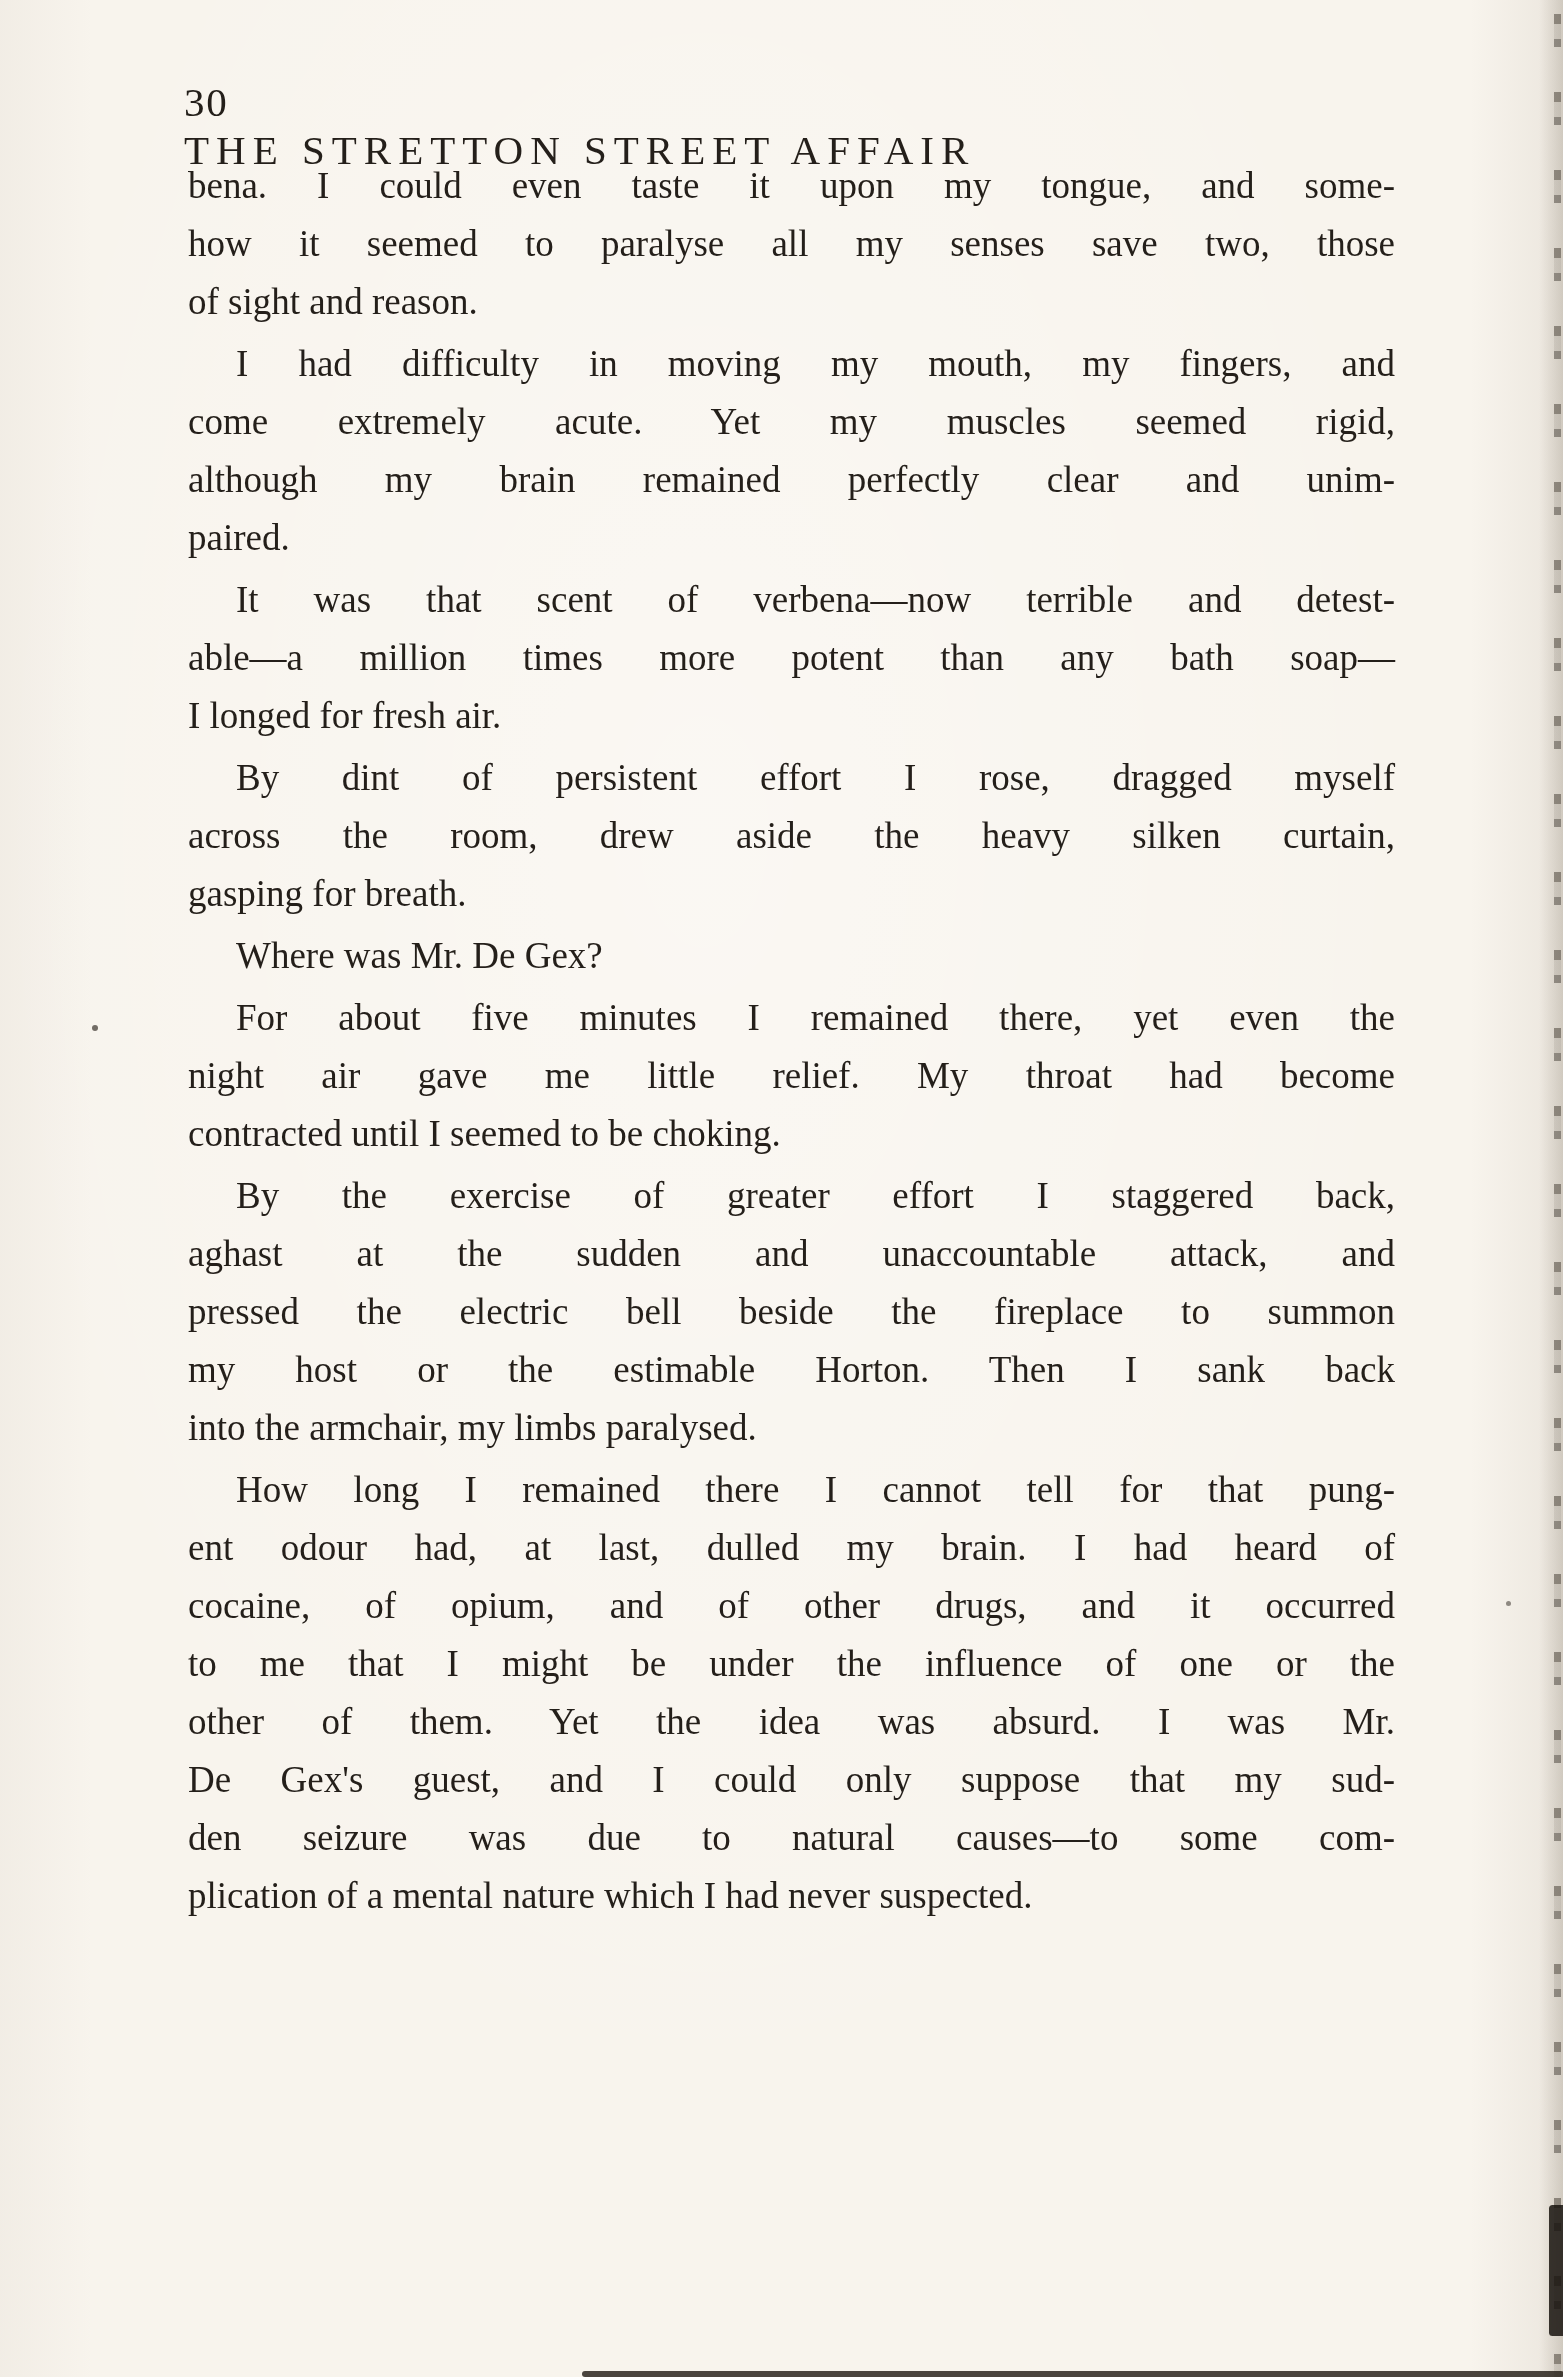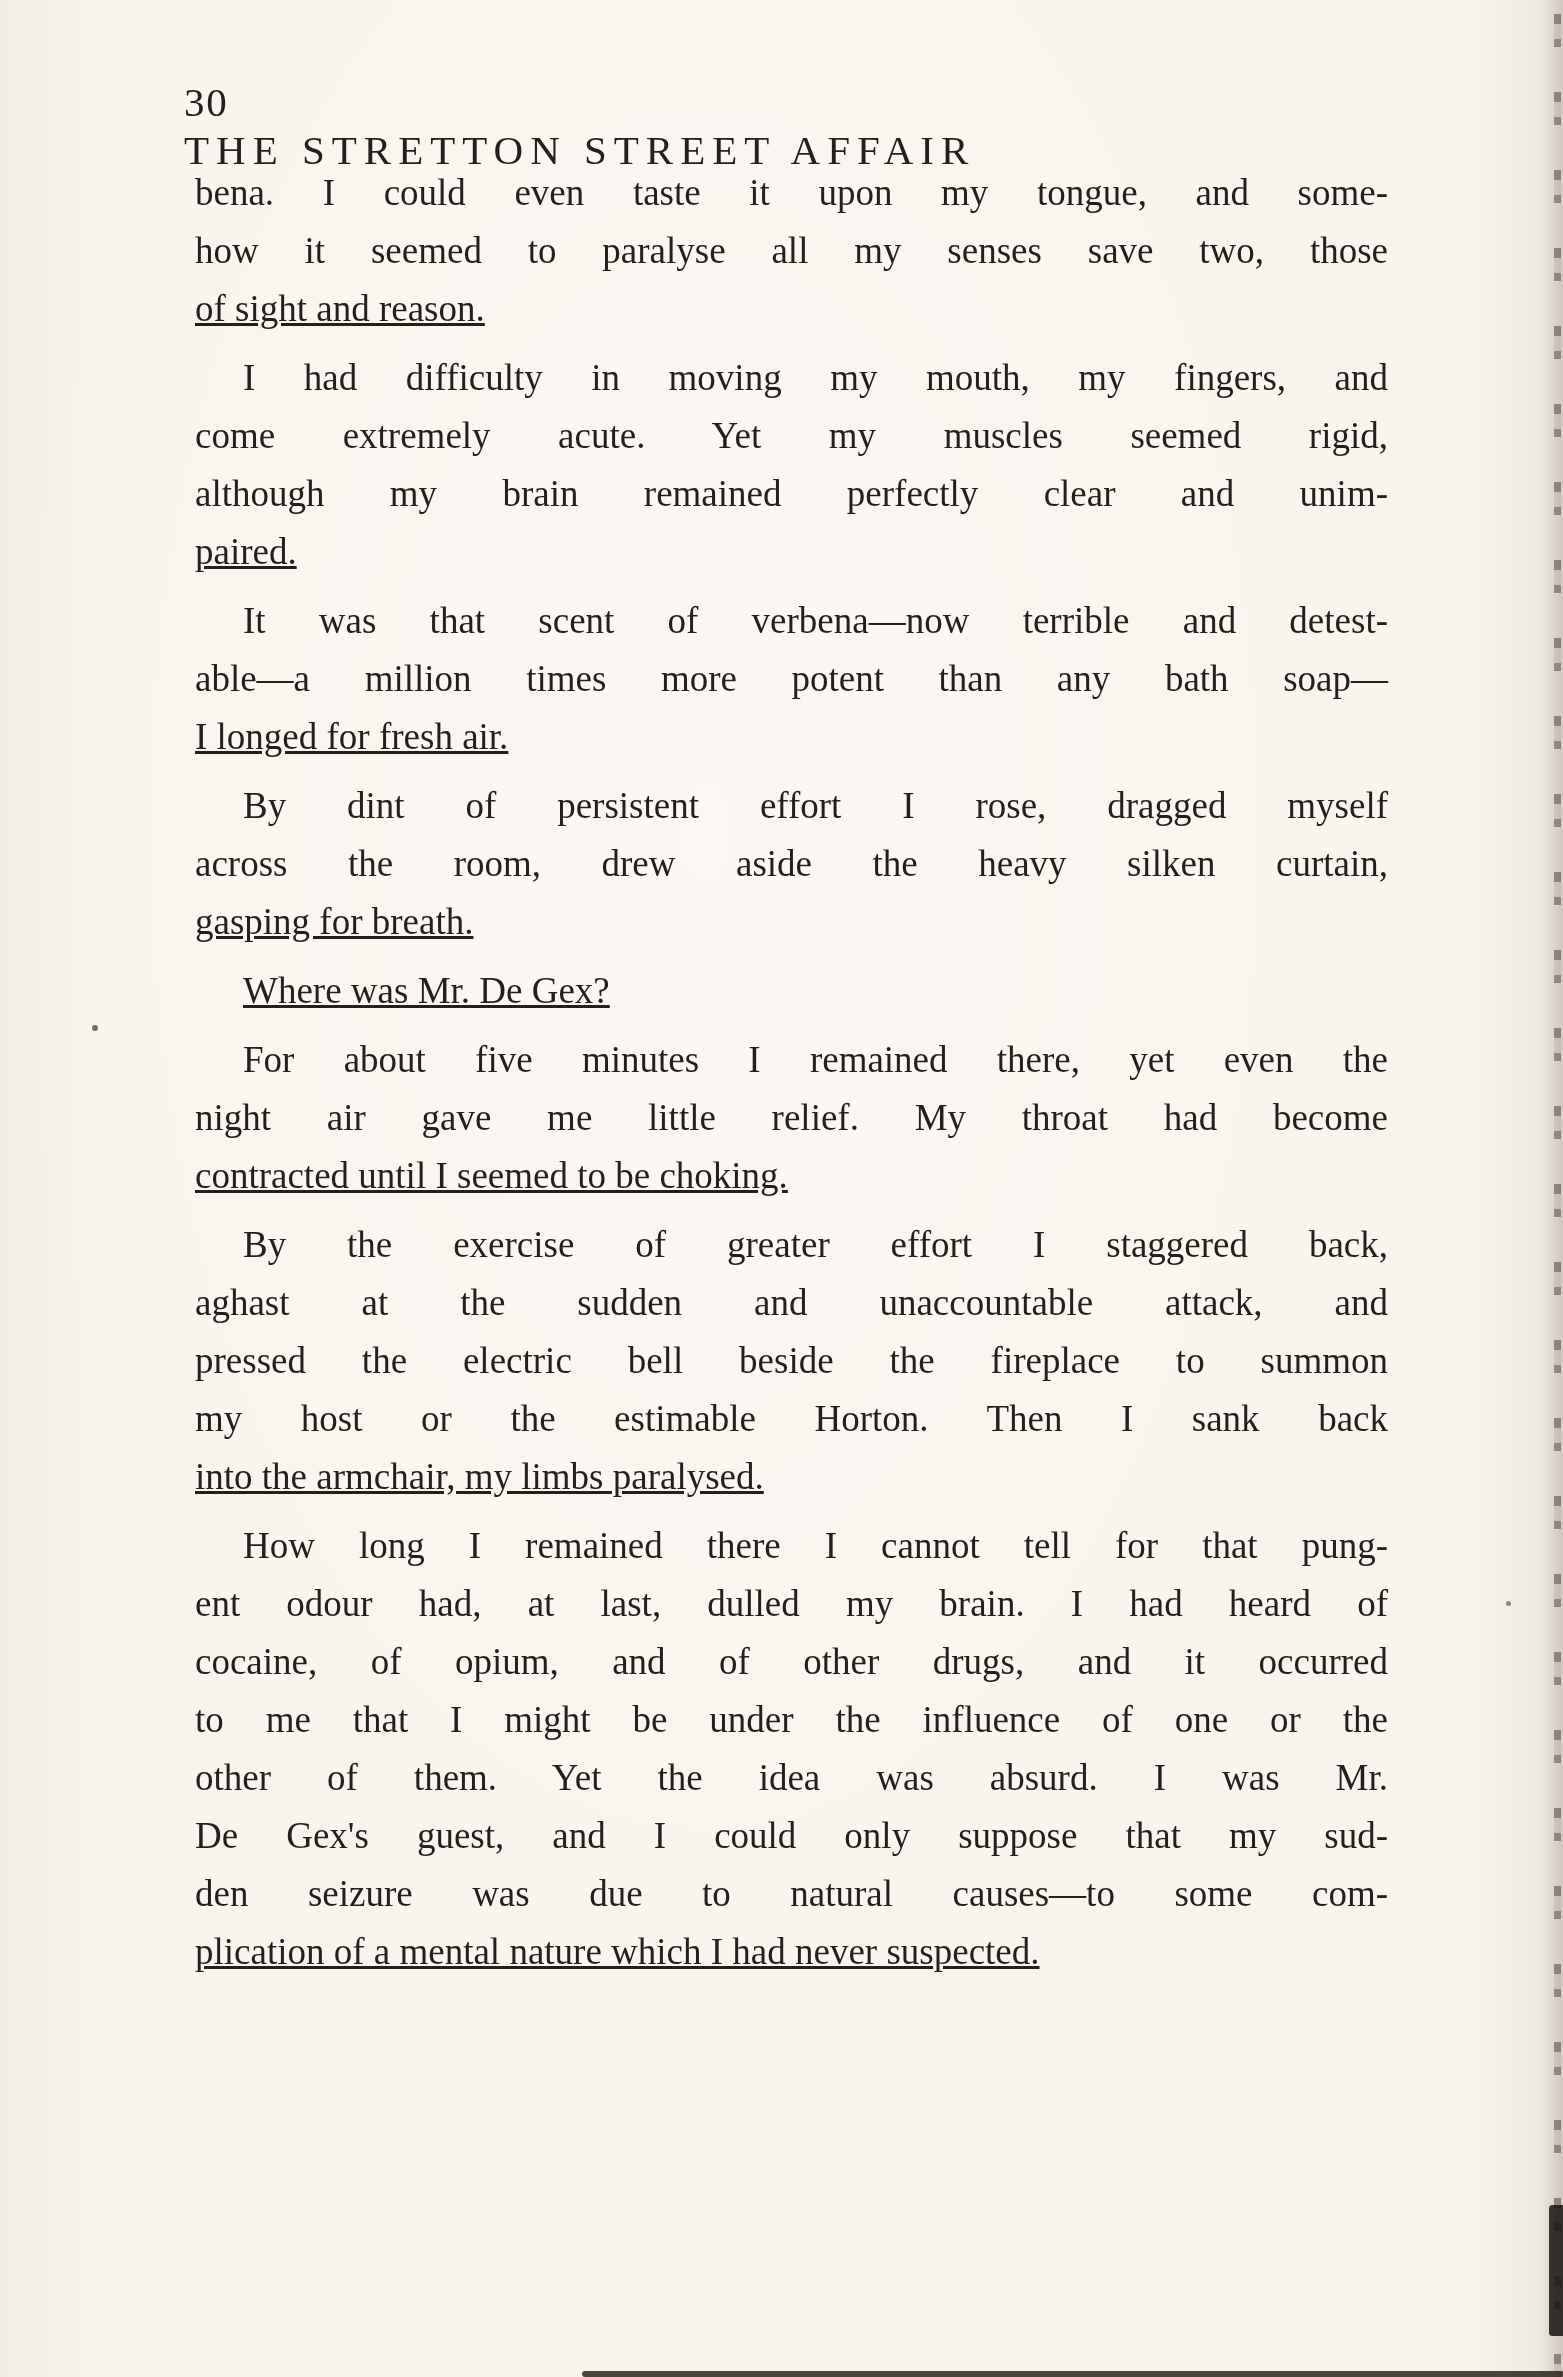--- a/index.html
+++ b/index.html
@@ -39,30 +39,29 @@
   }
 
   .page-body {
     position: absolute;
     top: 153px;
     left: 184px;
     width: 1215px;
     font-size: 37px;
     line-height: 58px;
   }
-  .para { margin: 11px; padding: 0; }
+  .para { margin: 4px; padding: 0; }
   .line {
     display: block;
     text-align: justify;
     text-align-last: justify;
     -moz-text-align-last: justify;
   }
   .line.last {
     text-align-last: left;
-    text-decoration: underline;
     -moz-text-align-last: left;
   }
   .para.indent .line:first-child { text-indent: 48px; }
 
   
   .edge-shade {
     position: absolute; top: 0; right: 0; width: 25px; height: 100%;
     background: linear-gradient(to right, rgba(0,0,0,0), rgba(95,82,64,0.20));
   }
   .edge-noise {

